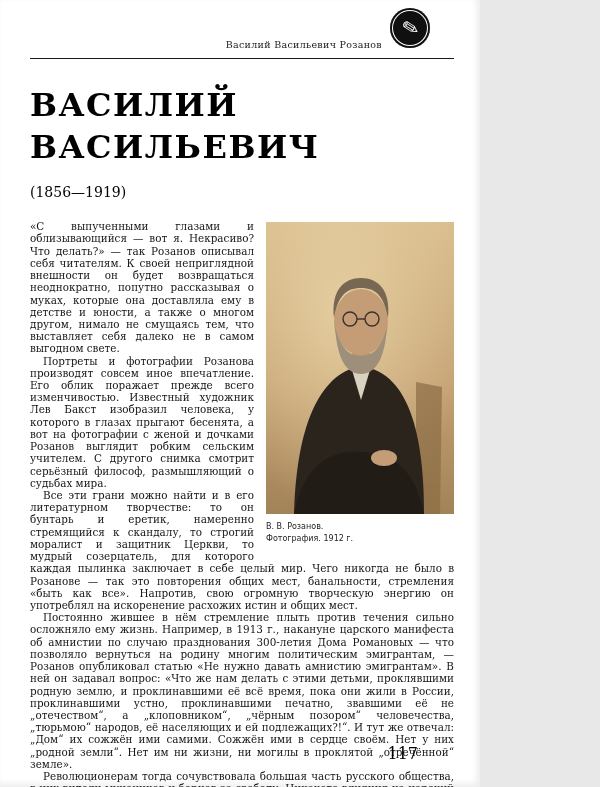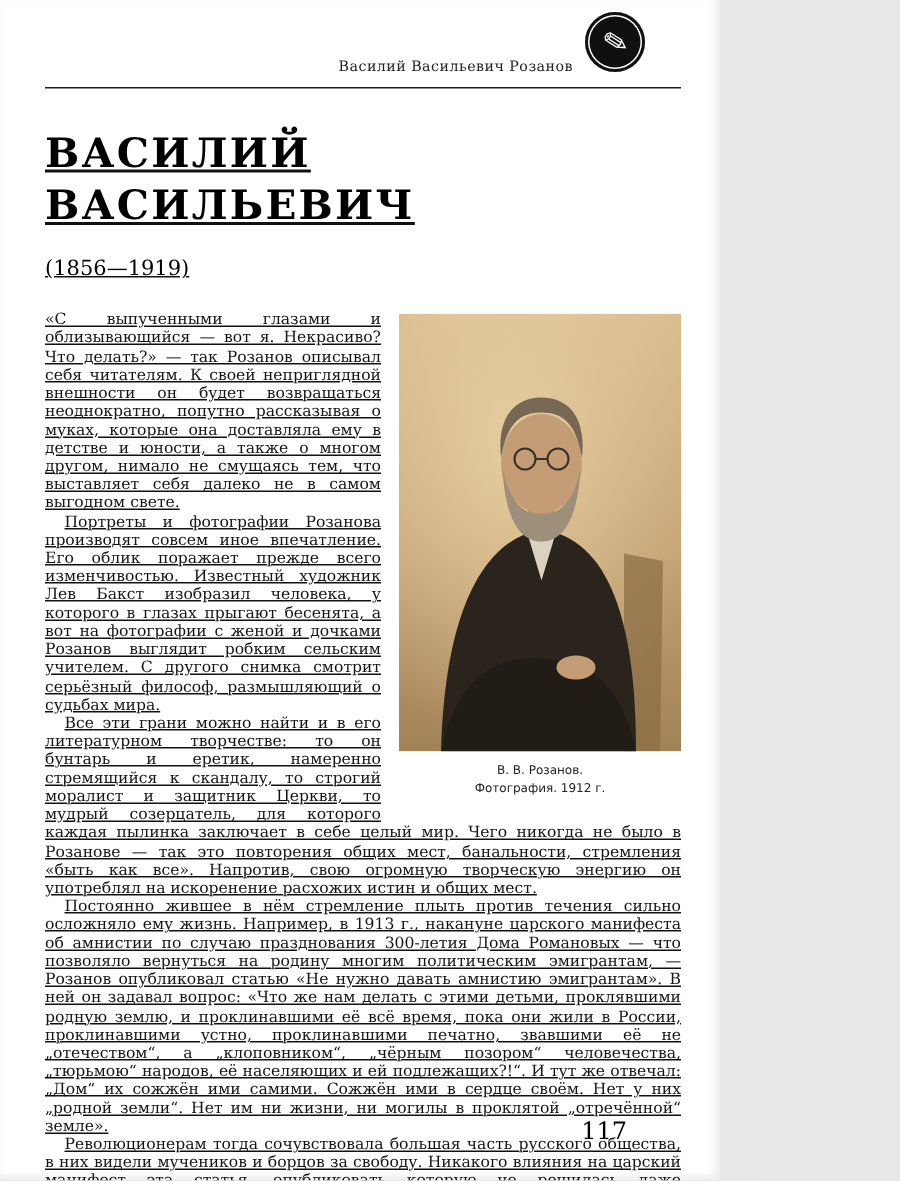--- a/index.html
+++ b/index.html
@@ -6,21 +6,20 @@
   .page {
     position:relative;
     width:480px; height:787px;
     background:#ffffff;
     box-sizing:border-box;
     padding:0 26px 0 30px;
     font-family:"DejaVu Serif", "Liberation Serif", serif;
     color:#111;
     overflow:hidden;
     box-shadow: inset -3px -3px 6px rgba(0,0,0,0.08);
-    text-decoration: underline;
   }
   
   .header { position:relative; height:58px; }
   .running-head {
     position:absolute; right:72px; bottom:8px;
     font-size:9.5px; letter-spacing:0.3px; color:#222;
     font-family:"DejaVu Serif", serif;
   }
   .logo {
     position:absolute; right:24px; top:8px;
@@ -28,21 +27,21 @@
     background:#101010; color:#fff;
     display:flex; align-items:center; justify-content:center;
     box-shadow: inset 0 0 0 2px #101010, inset 0 0 0 3px #ffffff;
   }
   .logo .quill { font-size:20px; transform:rotate(-12deg); line-height:1; }
   .rule { border:none; border-top:1.6px solid #1a1a1a; margin:0; }
 
   
   .title-block { margin-top:26px; }
   h1 {
-    margin:0; font-size:27px; font-weight:bold;
+    margin:0; font-size:32px; font-weight:bold;
     letter-spacing:1.5px; word-spacing:10px;
     line-height:1.3; color:#000;
   }
   .dates { font-size:14px; margin-top:16px; color:#000; }
 
   
   .body-text {
     margin-top:20px;
     font-size:10.4px; line-height:1.175;
     text-align:justify;
@@ -52,21 +51,21 @@
   .body-text p.first { text-indent:0; }
 
   
   .photo-figure { float:right; width:188px; margin:2px 0 6px 12px; }
   .photo { width:188px; height:292px; overflow:hidden; }
   .photo svg { display:block; }
   figcaption {
     margin-top:7px;
     font-family:"DejaVu Sans", "Liberation Sans", sans-serif;
     font-size:8px; line-height:1.45; color:#222;
-    text-align:center;
+    text-align:left;
   }
 
   
   .page-number {
     position:absolute; bottom:24px; right:62px;
     font-size:16px; color:#000;
   }
 </style>
 </head>
 <body>

